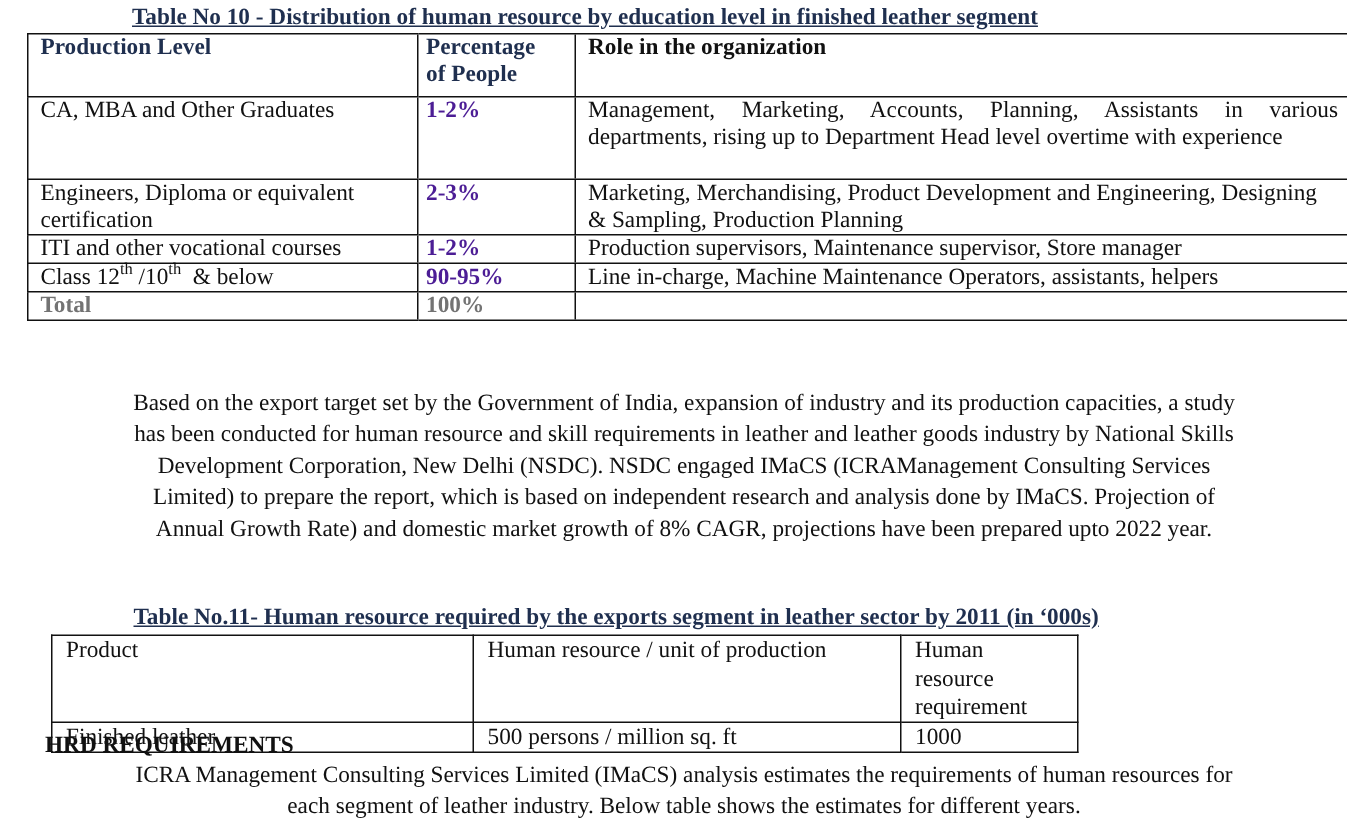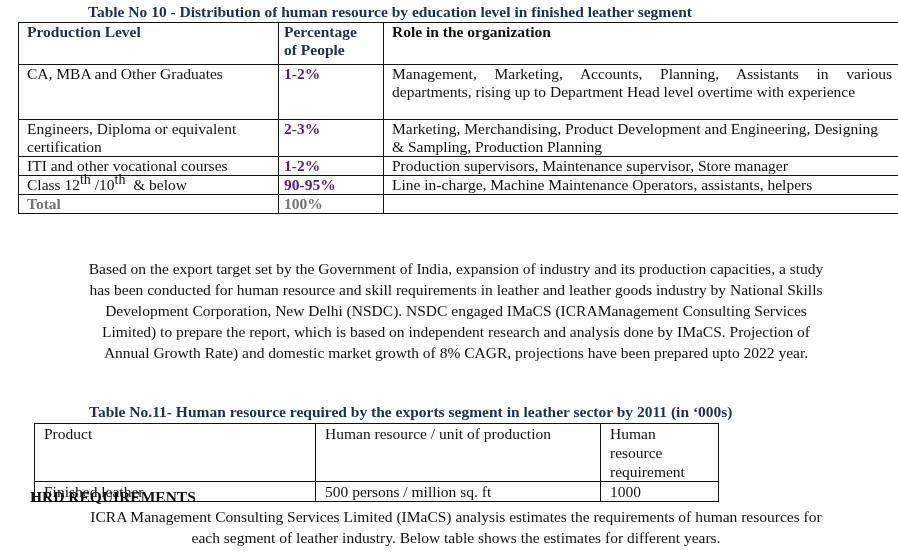--- a/index.html
+++ b/index.html
@@ -4,42 +4,42 @@
   <style>
     html, body { margin: 0; padding: 0; background: #ffffff; }
     body {
       width: 898px; height: 555px; overflow: hidden; position: relative;
       font-family: "Liberation Serif", "DejaVu Serif", serif;
       color: #111111;
       font-size: 15.5px;
     }
     .caption {
       position: absolute; font-weight: bold; color: #1f2f4f;
-      white-space: nowrap; font-size: 15.5px; line-height: 18px;
+      white-space: nowrap; font-size: 15.5px; line-height: 18px; text-decoration: underline;
     }
     .t1-caption { left: 88px; top: 3px; }
     .t2-caption { left: 89px; top: 403px; }
 
     table { border-collapse: collapse; position: absolute; }
     td { vertical-align: top; padding: 0 6px; line-height: 18px; }
 
     
     .t1 { left: 18px; top: 22px; width: 880px; }
     .t1 td { border-top: 1.5px solid #111; border-left: 1.5px solid #111; border-bottom: 1.5px solid #111; }
     .t1 .c1 { width: 245px; padding-left: 8px; }
     .t1 .c2 { width: 93px; font-weight: bold; color: #4c1d95; padding-left: 5px; }
     .t1 .c3 { padding-left: 8px; margin-top: 44px; }
     .t1 .hdr td { font-weight: bold; color: #1f2f4f; }
     .t1 .hdr .c3 { color: #111; }
     .t1 .total td { font-weight: bold; color: #737373; }
     .t1 .r1 td { height: 54px; }
     .t1 .r2 td { height: 36px; }
     .t1 .hdr td { height: 41px; }
     .justify { text-align: justify; }
-    sup { font-size: 14px; line-height: 0; }
+    sup { font-size: 11px; line-height: 0; }
 
     .para {
       position: absolute; left: 30px; width: 852px;
       line-height: 20.9px; font-size: 15.5px; text-align: center;
     }
     .p1 { top: 259px; }
 
     
     .t2 { left: 34px; top: 423px; width: 685px; }
     .t2 td { border: 1.2px solid #111; line-height: 19px; padding: 0 9px; }

